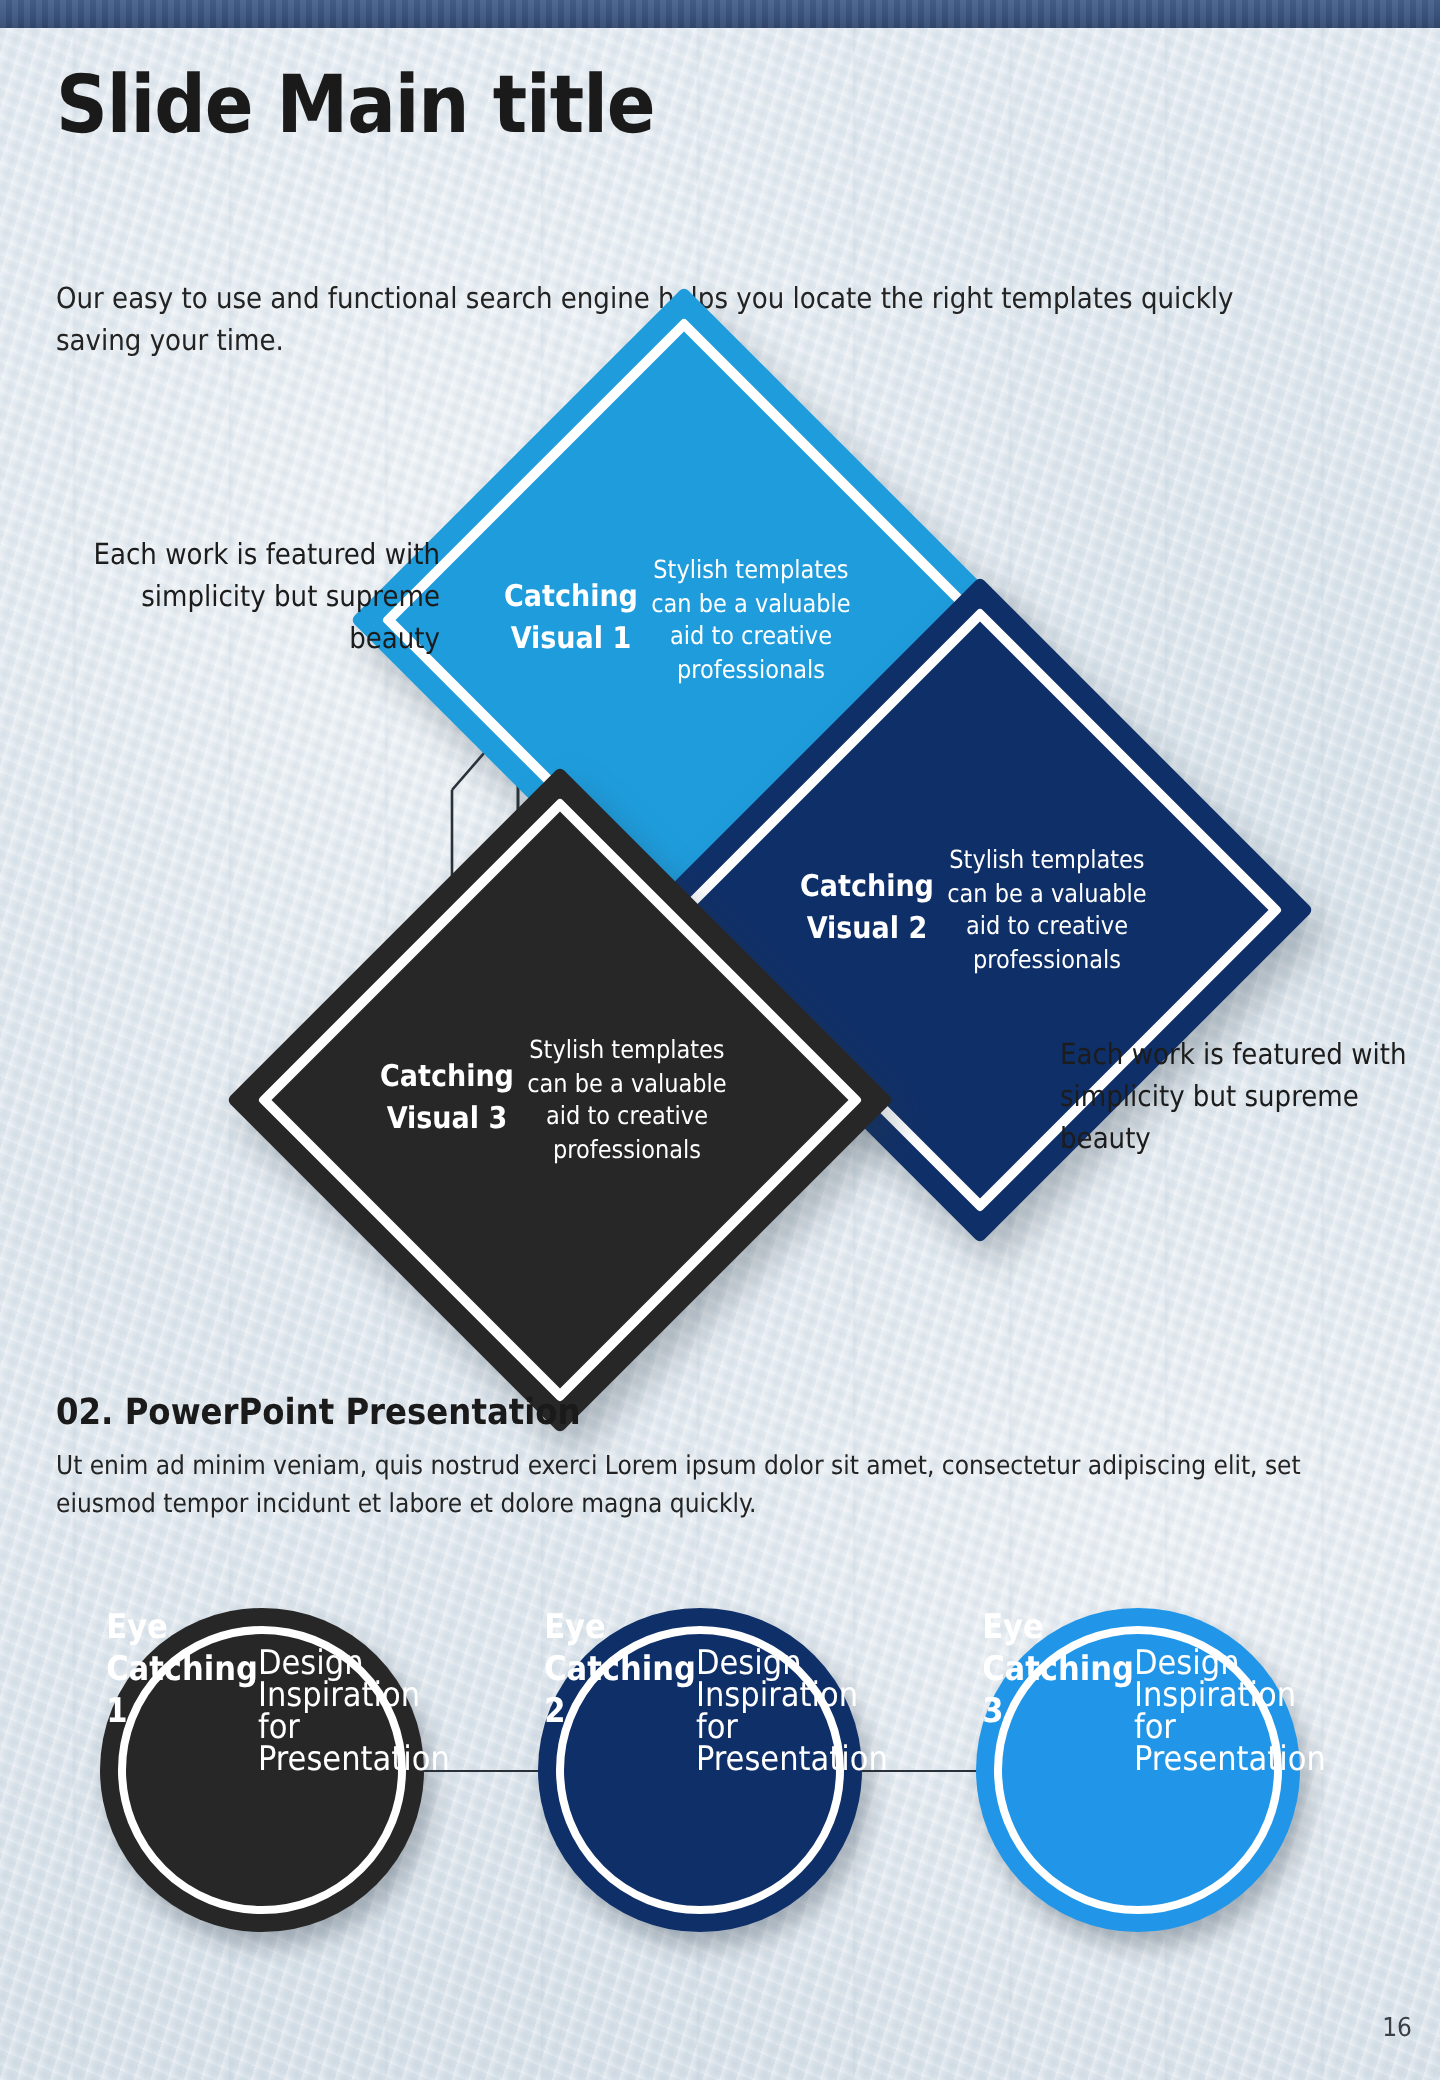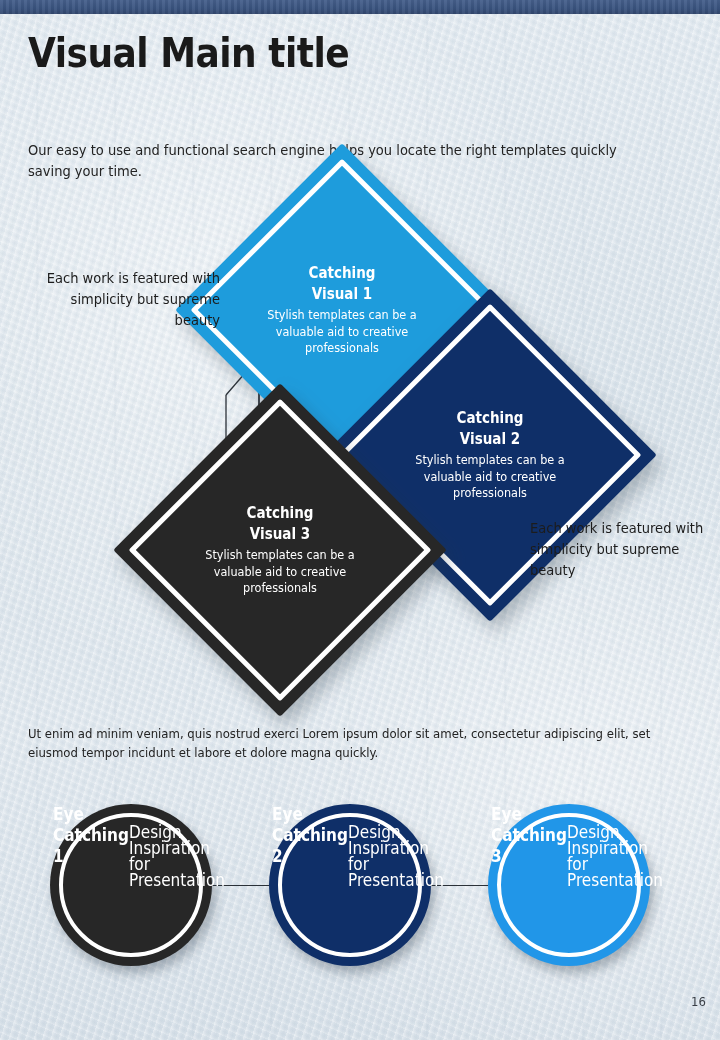--- a/index.html
+++ b/index.html
@@ -109,21 +109,21 @@
     left: 11px; top: 11px;
     right: 11px; bottom: 11px;
     border: 5px solid #ffffff;
     border-radius: 2px;
   }
   .diamond-text {
     position: absolute;
     left: 0; top: 0;
     width: 236px; height: 236px;
     display: flex;
-    flex-direction: column;
+    flex-direction: row;
     align-items: center;
     justify-content: center;
     text-align: center;
     color: #ffffff;
     font-family: "DejaVu Sans Condensed", "Liberation Sans Narrow", "DejaVu Sans", sans-serif;
     padding: 0 28px;
   }
   .diamond-title {
     font-size: 15px;
     font-weight: bold;
@@ -220,34 +220,34 @@
     height: 1px;
     background: #2b3138;
     top: 885px;
   }
   #circle-link-1 { left: 212px; width: 57px; }
   #circle-link-2 { left: 431px; width: 57px; }
 
   
   #page-number {
     position: absolute;
-    right: 14px; bottom: 31px;
+    right: 14px; bottom: 18px;
     font-size: 13px;
     color: #3a3f46;
     font-family: "DejaVu Sans Condensed", "Liberation Sans Narrow", "DejaVu Sans", sans-serif;
   }
 </style>
 </head>
 <body>
 
 <div id="slide">
 
   <div id="topbar"></div>
 
-  <div id="main-title">Visual Main title</div>
+  <div id="main-title">Slide Main title</div>
   <div id="sub-desc">Our easy to use and functional search engine helps you locate the right templates quickly saving your time.</div>
 
   <svg class="connector" style="left:0; top:0; width:720px; height:700px;">
     <polyline points="259,372 259,413 290,413" fill="none" stroke="#2b3138" stroke-width="1.3"></polyline>
     <line x1="259" y1="372" x2="259" y2="413" stroke="#2b3138" stroke-width="1.3"></line>
     <line x1="252" y1="365" x2="226" y2="395" stroke="#2b3138" stroke-width="1.3"></line>
     <line x1="226" y1="395" x2="226" y2="452" stroke="#2b3138" stroke-width="1.3"></line>
     <line x1="226" y1="452" x2="252" y2="452" stroke="#2b3138" stroke-width="1.3"></line>
     <line x1="396" y1="362" x2="396" y2="420" stroke="#2b3138" stroke-width="1.3"></line>
     <line x1="389" y1="356" x2="415" y2="388" stroke="#2b3138" stroke-width="1.3"></line>
@@ -294,20 +294,21 @@
         <div>Catching</div>
         <div>Visual 3</div>
       </div>
       <div class="diamond-body">Stylish templates can be a valuable aid to creative professionals</div>
     </div>
   </div>
 
   <div class="side-caption" id="caption-left">Each work is featured with simplicity but supreme beauty</div>
   <div class="side-caption" id="caption-right">Each work is featured with simplicity but supreme beauty</div>
 
+  <div id="section-title">02. PowerPoint Presentation</div>
   <div id="section-desc">Ut enim ad minim veniam, quis nostrud exerci  Lorem ipsum dolor sit amet, consectetur adipiscing elit, set eiusmod tempor incidunt et labore et dolore magna quickly.</div>
 
   <div class="circle-link" id="circle-link-1"></div>
   <div class="circle-link" id="circle-link-2"></div>
 
   <div class="circle" id="circle-1">
     <div class="circle-ring"></div>
     <div class="circle-text">
       <div class="circle-title">
         <div>Eye</div>

